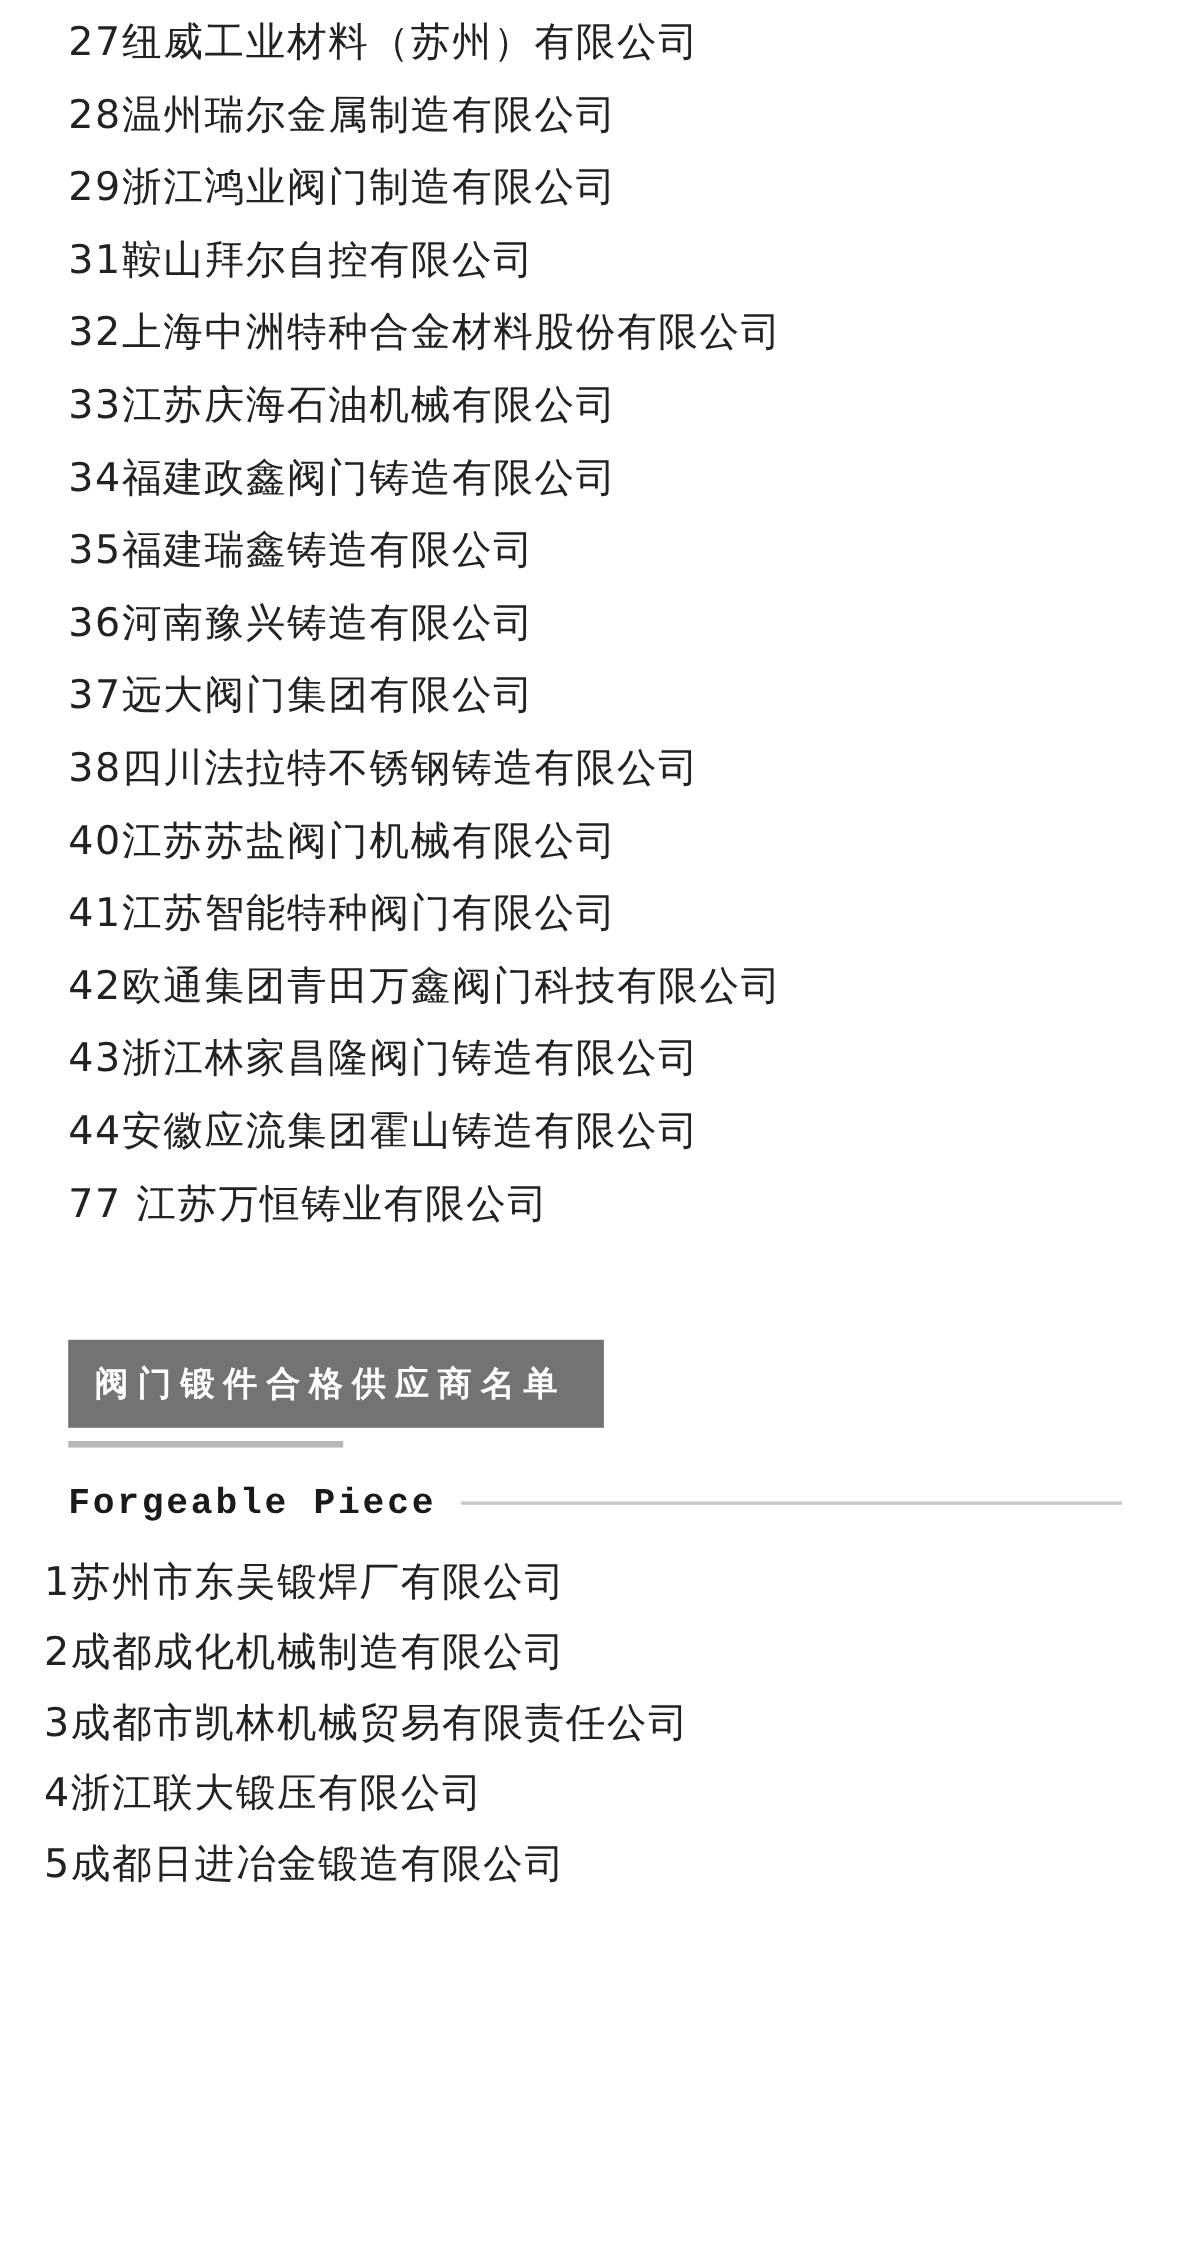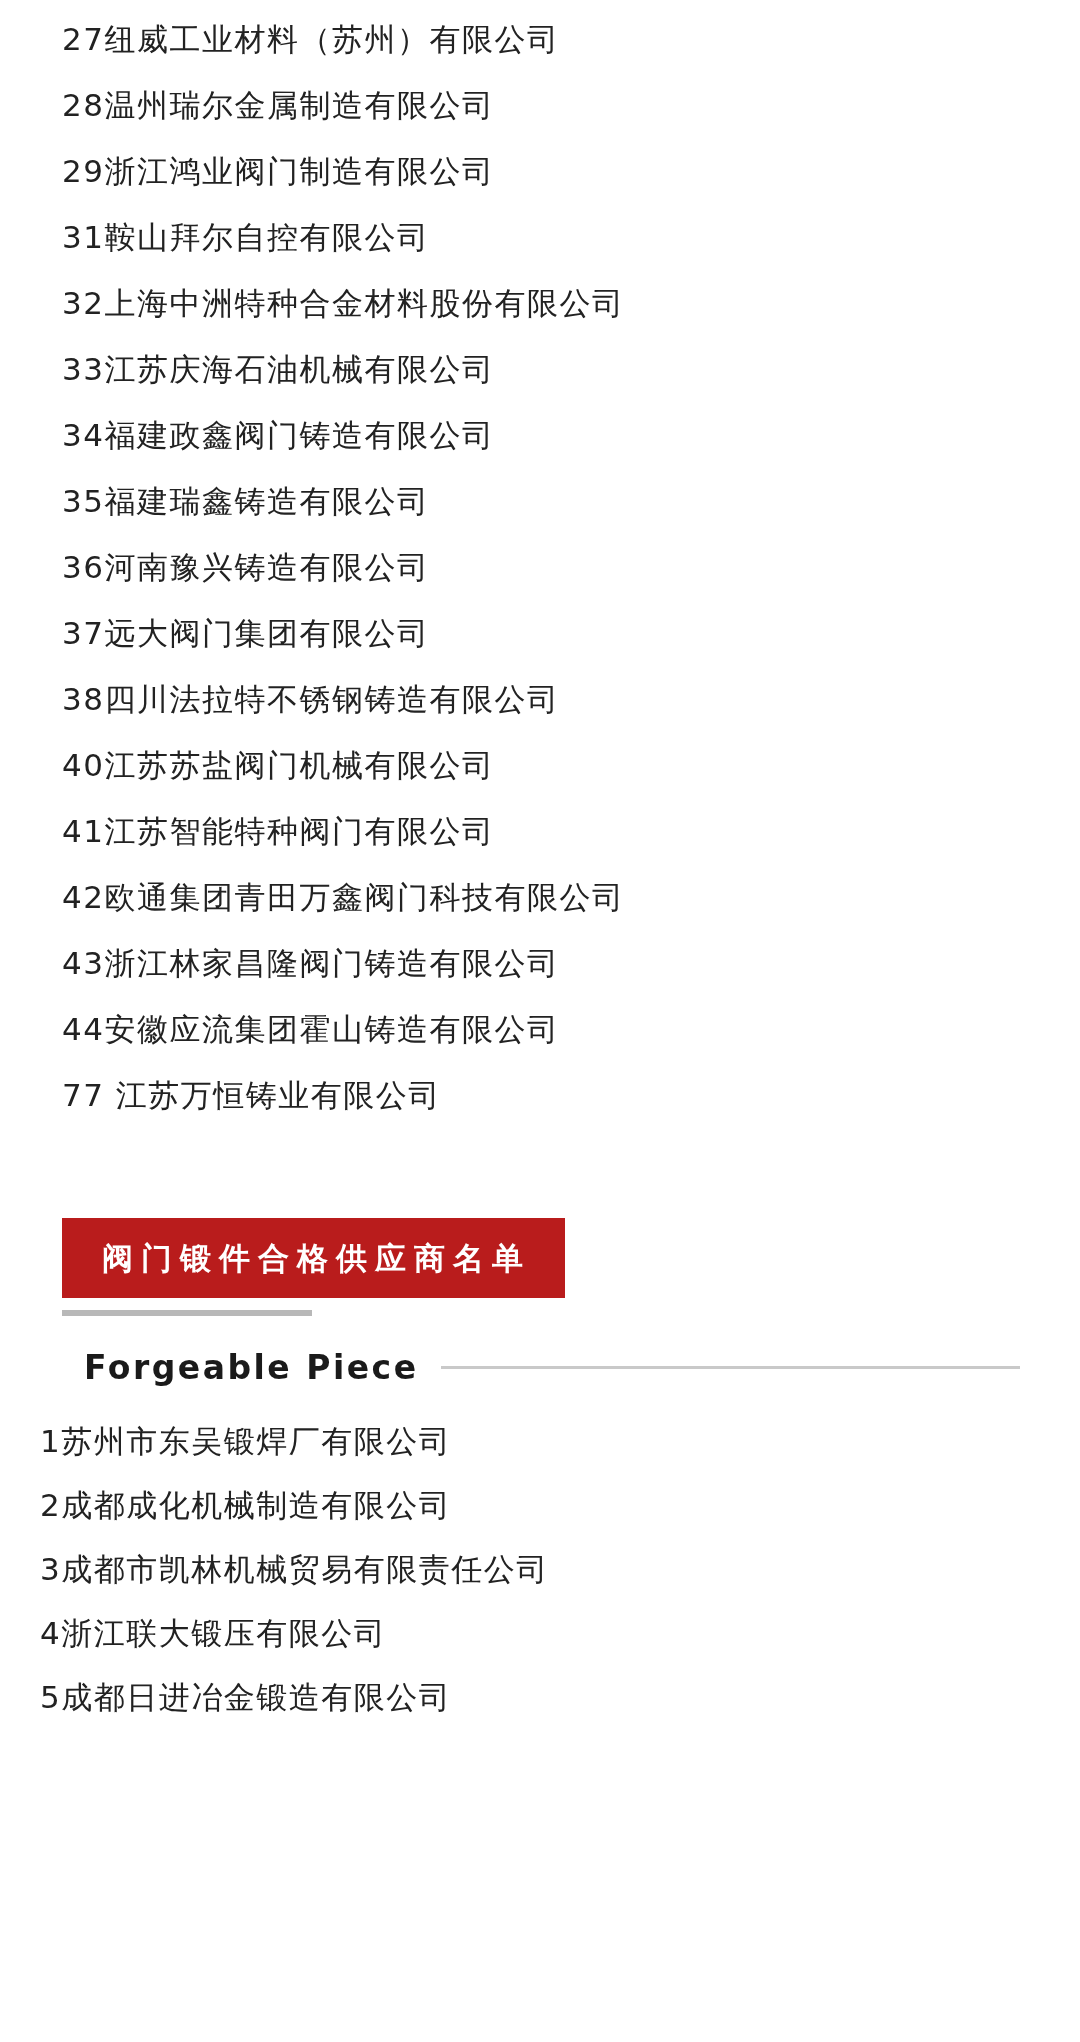--- a/index.html
+++ b/index.html
@@ -17,54 +17,55 @@
     width: 1080px;
     min-height: 2042px;
     box-sizing: border-box;
     padding: 0 0 0 0;
     position: relative;
   }
   .list-block {
     padding: 6px 0 0 62px;
   }
   .list-item {
-    font-size: 31px;
+    font-size: 36px;
     line-height: 66px;
     letter-spacing: 1.5px;
     color: #222222;
     white-space: nowrap;
   }
   .spacer-gap {
     height: 90px;
   }
   .section-banner-wrap {
     padding-left: 62px;
   }
   .section-banner {
     display: inline-block;
-    background: #b91c1c;
+    background: #737373;
     color: #ffffff;
     font-size: 31px;
     letter-spacing: 8px;
     font-weight: 600;
-    padding: 20px 34px 20px 40px;
+    padding: 20px 34px 20px 24px;
     line-height: 40px;
   }
   .banner-underline {
     margin-top: 12px;
     margin-left: 62px;
     width: 250px;
     height: 6px;
     background: #b8b8b8;
   }
   .subsection {
     margin-top: 32px;
-    padding-left: 84px;
+    padding-left: 62px;
     display: flex;
     align-items: center;
+    font-family: Liberation Mono, monospace;
   }
   .subsection-title {
     font-size: 33px;
     font-weight: 700;
     letter-spacing: 2.5px;
     color: #1a1a1a;
     white-space: nowrap;
   }
   .subsection-rule {
     flex: 1;

